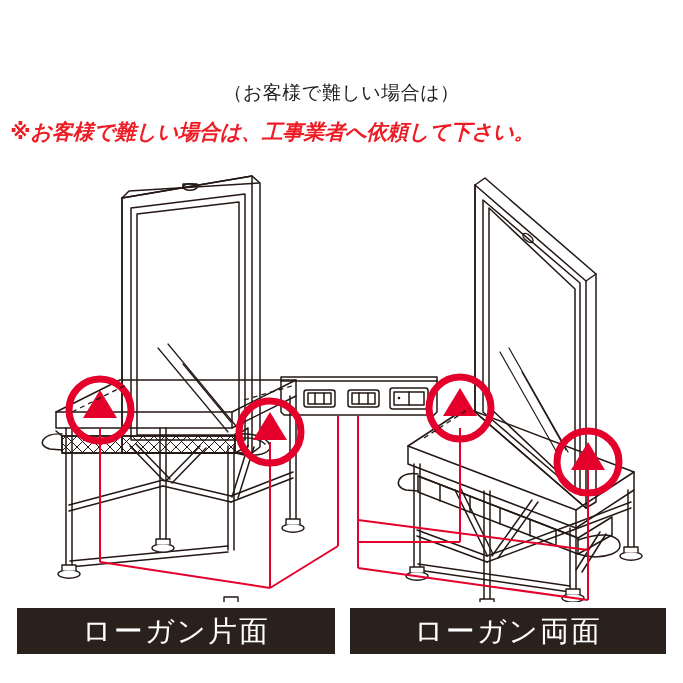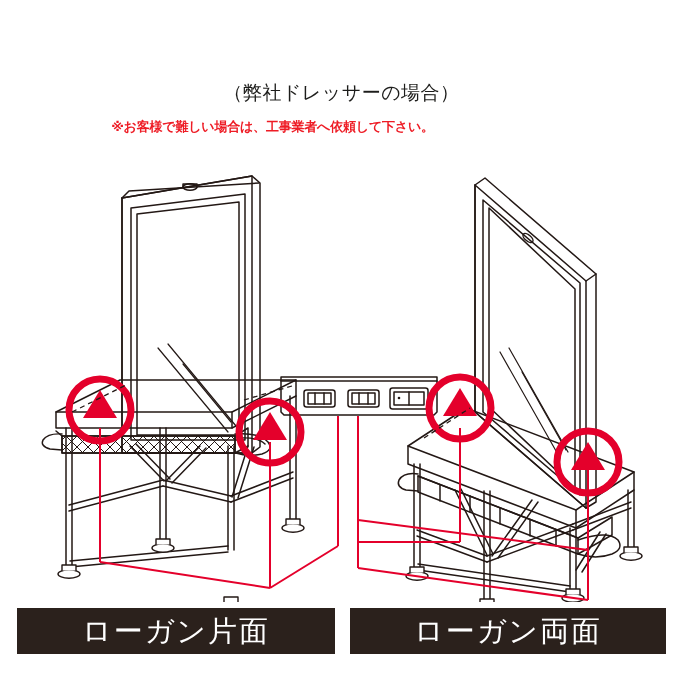--- a/index.html
+++ b/index.html
@@ -64,24 +64,25 @@
     font-size: 19px;
     color: #1d1d1b;
     letter-spacing: 0.5px;
   }
   .warning {
     position: absolute;
     left: 0;
     top: 118px;
     width: 545px;
     text-align: center;
-    font-size: 13px;
+    font-size: 21px;
     color: #ee1c25;
     font-weight: 700;
     letter-spacing: -0.2px;
+    font-style: italic;
   }
 
   
   .illustration {
     position: absolute;
     left: 0;
     top: 150px;
     width: 683px;
     height: 452px;
   }
@@ -107,21 +108,21 @@
     letter-spacing: 2px;
     white-space: nowrap;
   }
 </style>
 </head>
 <body>
 
 <div id="page">
 
 
-  <div class="subtitle">（弊社ドレッサーの場合）</div>
+  <div class="subtitle">（お客様で難しい場合は）</div>
   <div class="warning">※お客様で難しい場合は、工事業者へ依頼して下さい。</div>
 
   <div class="illustration">
     <svg width="683" height="452" viewBox="0 0 683 452" xmlns="http://www.w3.org/2000/svg">
       <defs>
         <g id="footpad">
           <ellipse cx="0" cy="0" rx="11" ry="4.2" fill="#fff" stroke="#231815" stroke-width="1.4"></ellipse>
           <path d="M-7,-3.5 L-7,-9 L7,-9 L7,-3.5" fill="#fff" stroke="#231815" stroke-width="1.4"></path>
         </g>
         <pattern id="meshpat" width="11" height="11" patternUnits="userSpaceOnUse">

